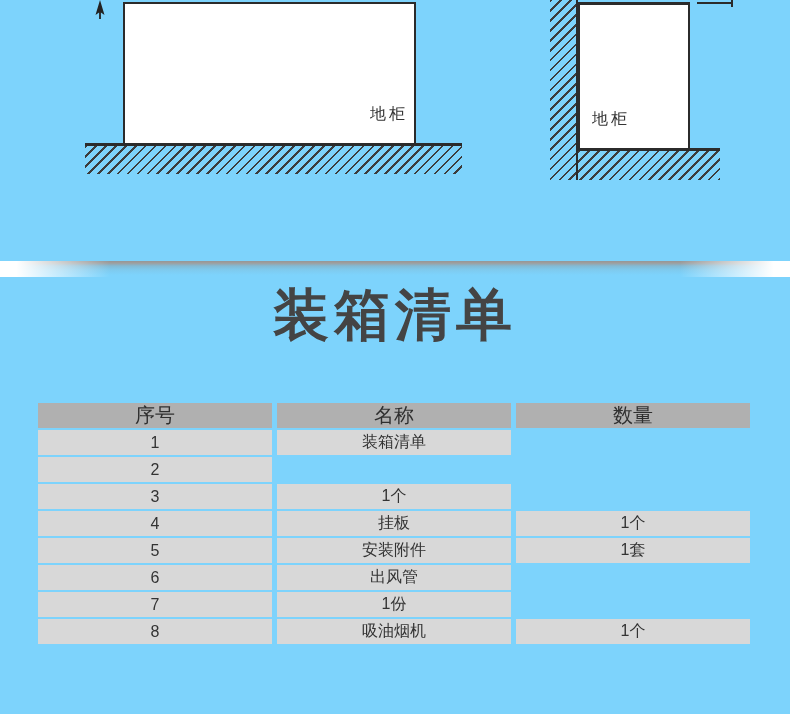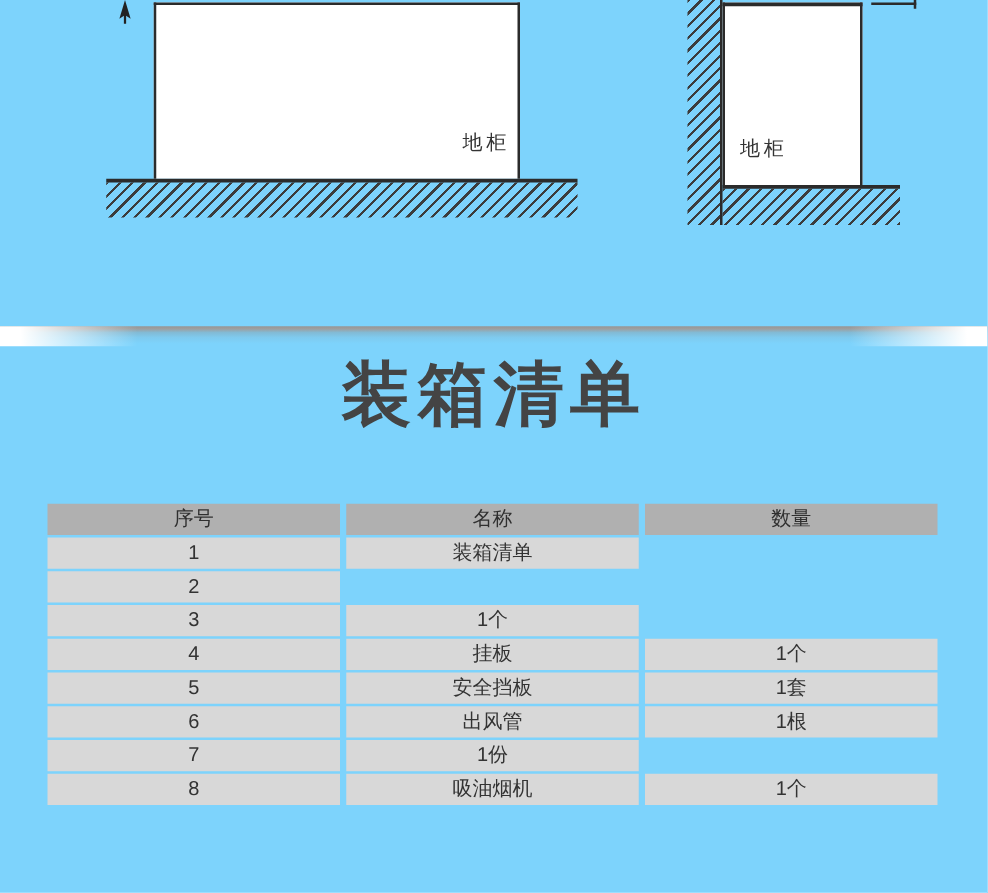--- a/index.html
+++ b/index.html
@@ -109,21 +109,21 @@
     height: 25px;
     display: flex;
     align-items: center;
     justify-content: center;
     font-size: 16px;
     color: #333333;
     background: #d8d8d8;
   }
   .packing-table .thead .cell {
     background: #b0b0b0;
-    font-size: 16px;
+    font-size: 20px;
     color: #2f2f2f;
   }
 </style>
 </head>
 <body>
 
 <div class="page">
 
   <div>
     <svg class="diagram-el arrow-up" viewBox="0 0 16 20" xmlns="http://www.w3.org/2000/svg">
@@ -169,27 +169,26 @@
         <div class="cell">3</div>
         <div class="cell">1个</div>
       </div>
       <div class="tr">
         <div class="cell">4</div>
         <div class="cell">挂板</div>
         <div class="cell">1个</div>
       </div>
       <div class="tr">
         <div class="cell">5</div>
-        <div class="cell">安全挡板</div>
+        <div class="cell">安装附件</div>
         <div class="cell">1套</div>
       </div>
       <div class="tr">
         <div class="cell">6</div>
         <div class="cell">出风管</div>
-        <div class="cell">1根</div>
       </div>
       <div class="tr">
         <div class="cell">7</div>
         <div class="cell">1份</div>
       </div>
       <div class="tr">
         <div class="cell">8</div>
         <div class="cell">吸油烟机</div>
         <div class="cell">1个</div>
       </div>

